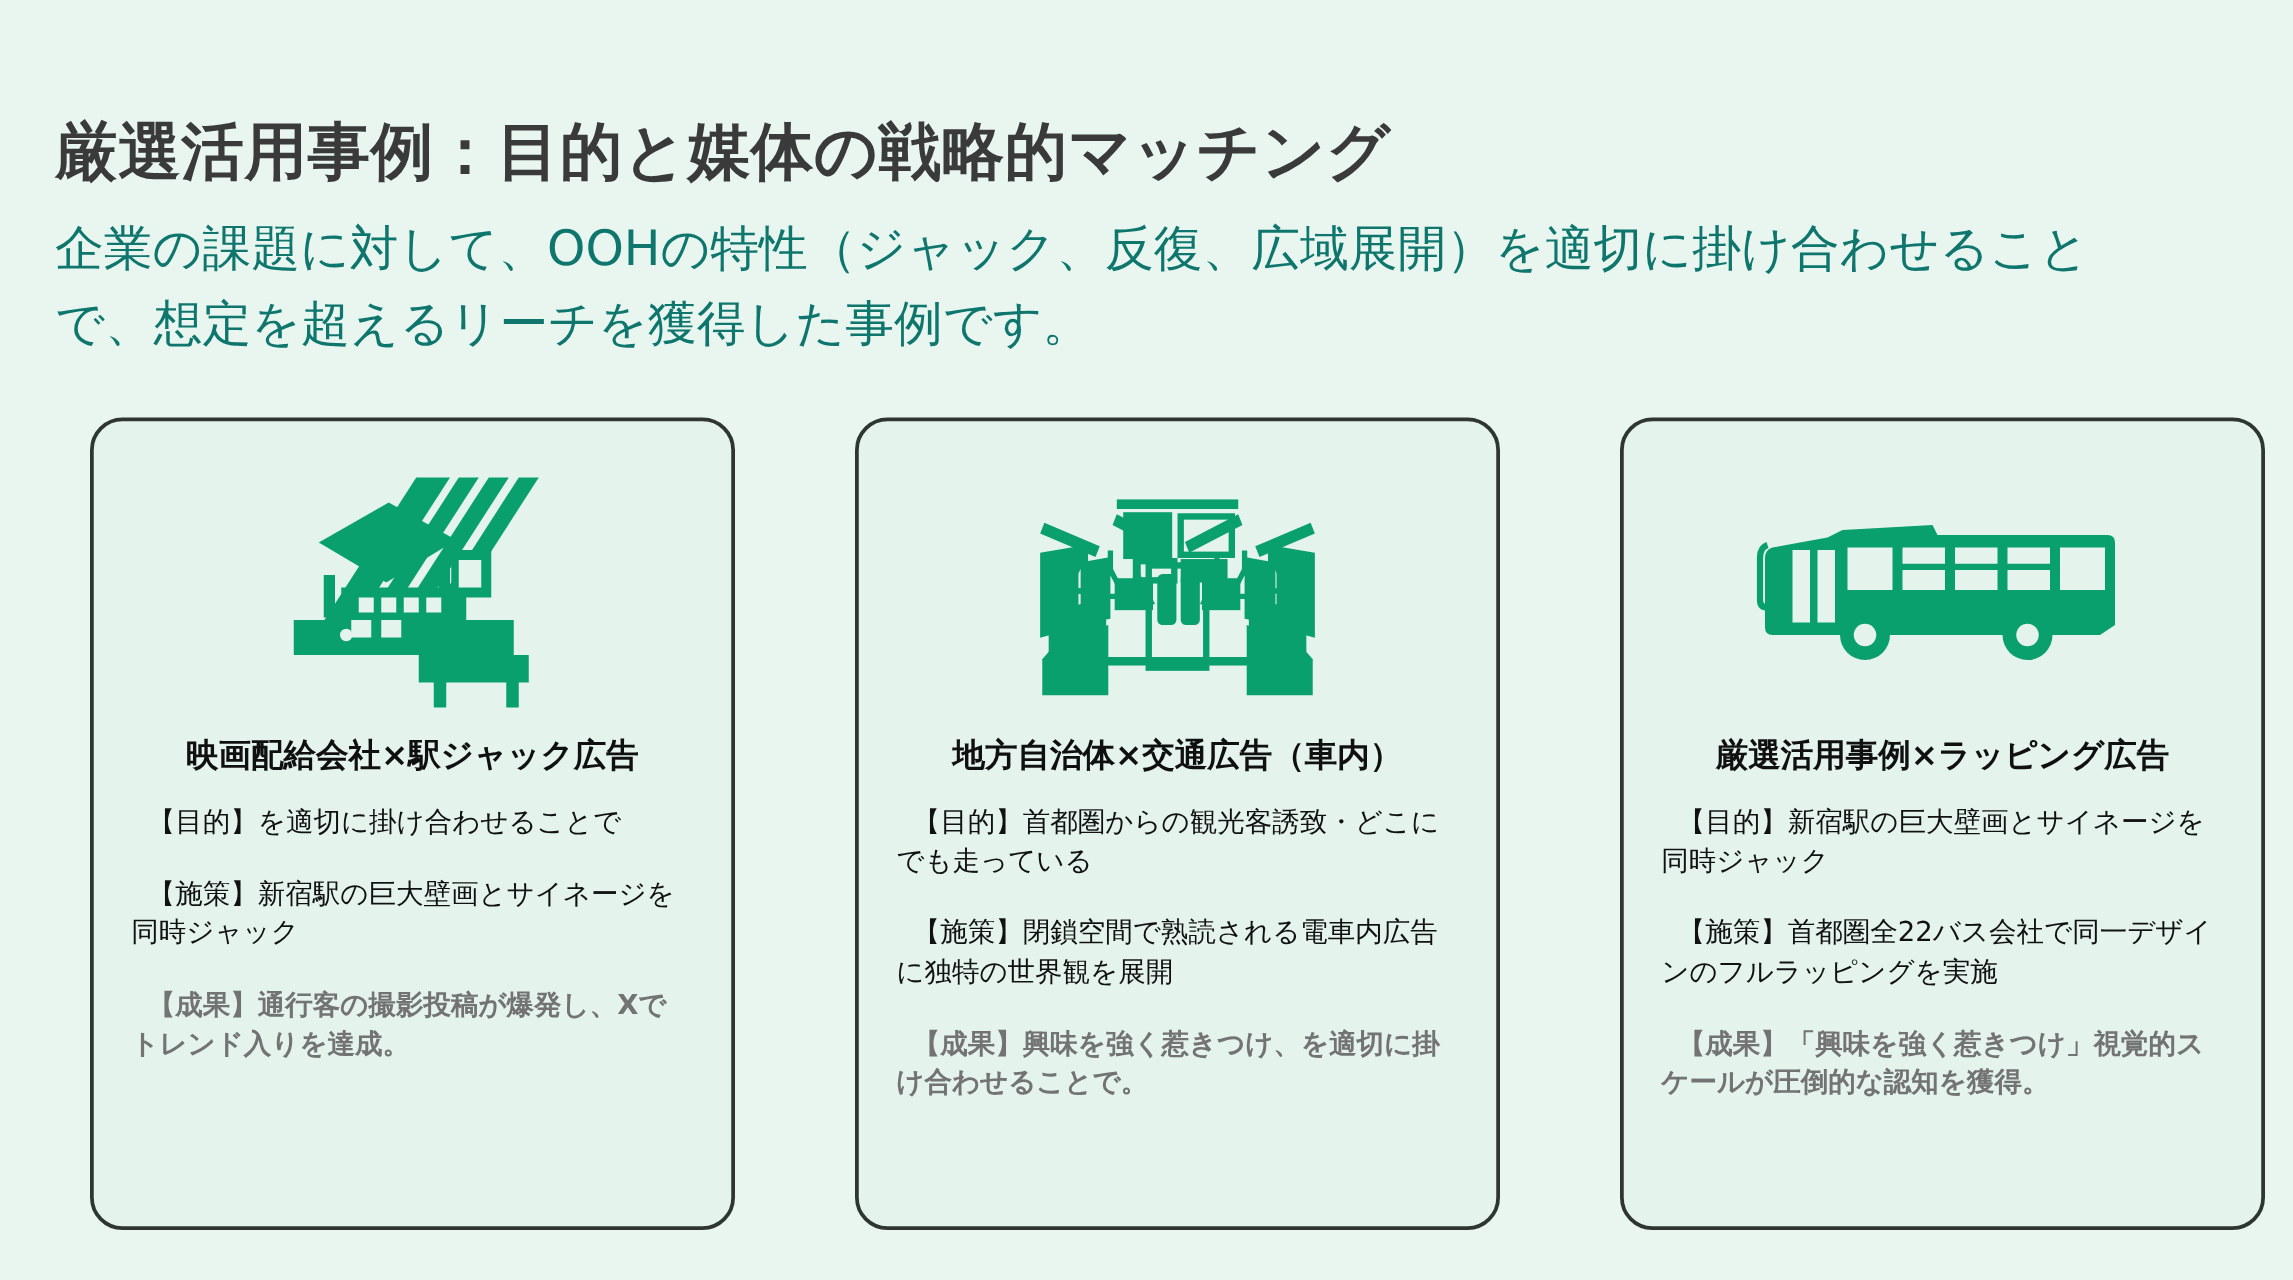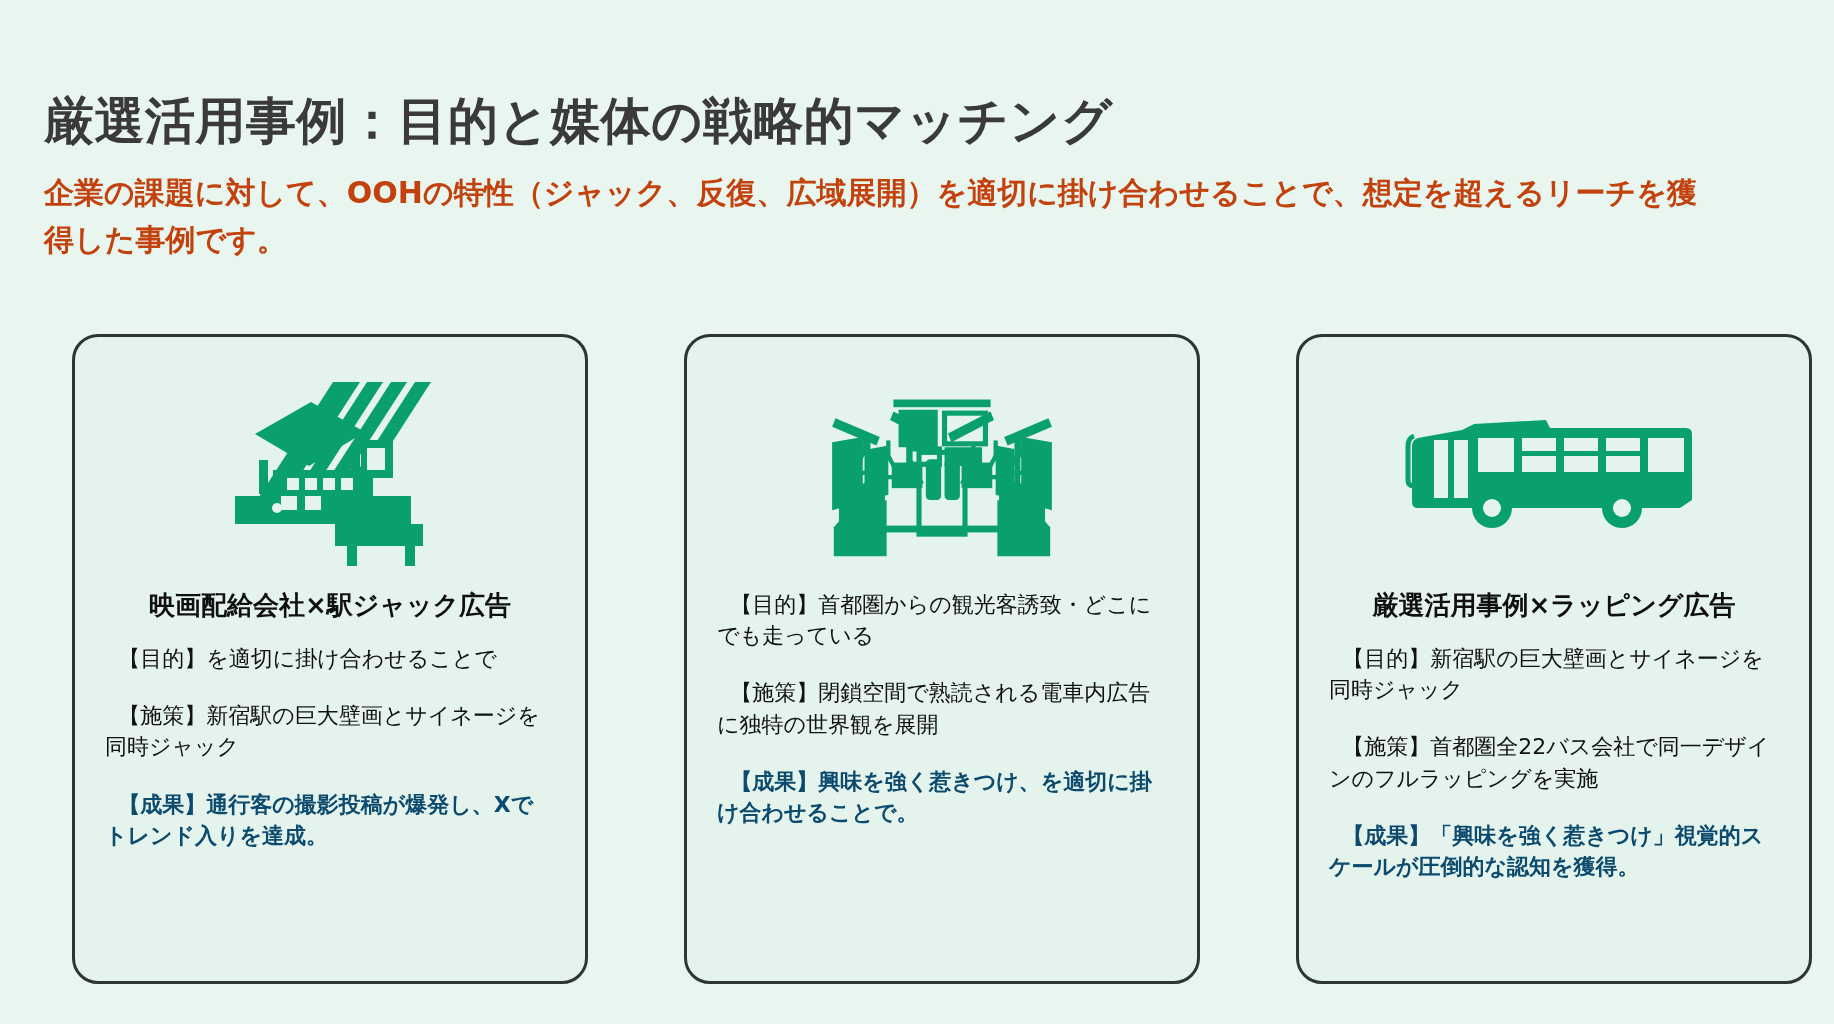--- a/index.html
+++ b/index.html
@@ -33,23 +33,23 @@
   .page-title {
     font-size: 50px;
     font-weight: 700;
     color: #3a3a3a;
     letter-spacing: 0.01em;
     line-height: 1.16;
     margin: 0 0 20px 0;
     white-space: nowrap;
   }
   .page-subtitle {
-    font-size: 30px;
-    font-weight: 700;
-    color: #c2410c;
+    font-size: 39px;
+    font-weight: 400;
+    color: #0f766e;
     line-height: 1.55;
     margin: 0;
     max-width: 1680px;
   }
 
   
   .cards {
     position: absolute;
     left: 48px;
     top: 334px;
@@ -96,21 +96,21 @@
   .card-line {
     font-size: 22px;
     line-height: 1.42;
     color: #111111;
     font-weight: 500;
     margin-bottom: 26px;
     text-indent: 0.6em;
   }
   .card-line:last-child { margin-bottom: 0; }
   .card-line.result {
-    color: #0c4a6e;
+    color: #737373;
     font-weight: 700;
   }
 </style>
 </head>
 <body>
 
 <div class="slide">
 
   <div class="header">
     <h1 class="page-title">厳選活用事例：目的と媒体の戦略的マッチング</h1>
@@ -213,20 +213,21 @@
             <polygon points="22,146 70,130 70,196 8,196 8,162"></polygon>
 
             <polygon points="256,118 202,104 202,150 256,168"></polygon>
             <polygon points="248,146 200,130 200,196 262,196 262,162"></polygon>
 
             <rect x="44" y="60" width="7" height="110"></rect>
             <rect x="220" y="60" width="7" height="110"></rect>
           </g>
         </svg>
       </div>
+      <div class="card-title">地方自治体×交通広告（車内）</div>
       <div class="card-body">
         <div class="card-line">【目的】首都圏からの観光客誘致・どこにでも走っている</div>
         <div class="card-line">【施策】閉鎖空間で熟読される電車内広告に独特の世界観を展開</div>
         <div class="card-line result">【成果】興味を強く惹きつけ、を適切に掛け合わせることで。</div>
       </div>
     </div>
 
     <div class="card">
       <div class="card-icon">
         <svg width="300" height="120" viewBox="0 0 300 120" aria-hidden="true">

